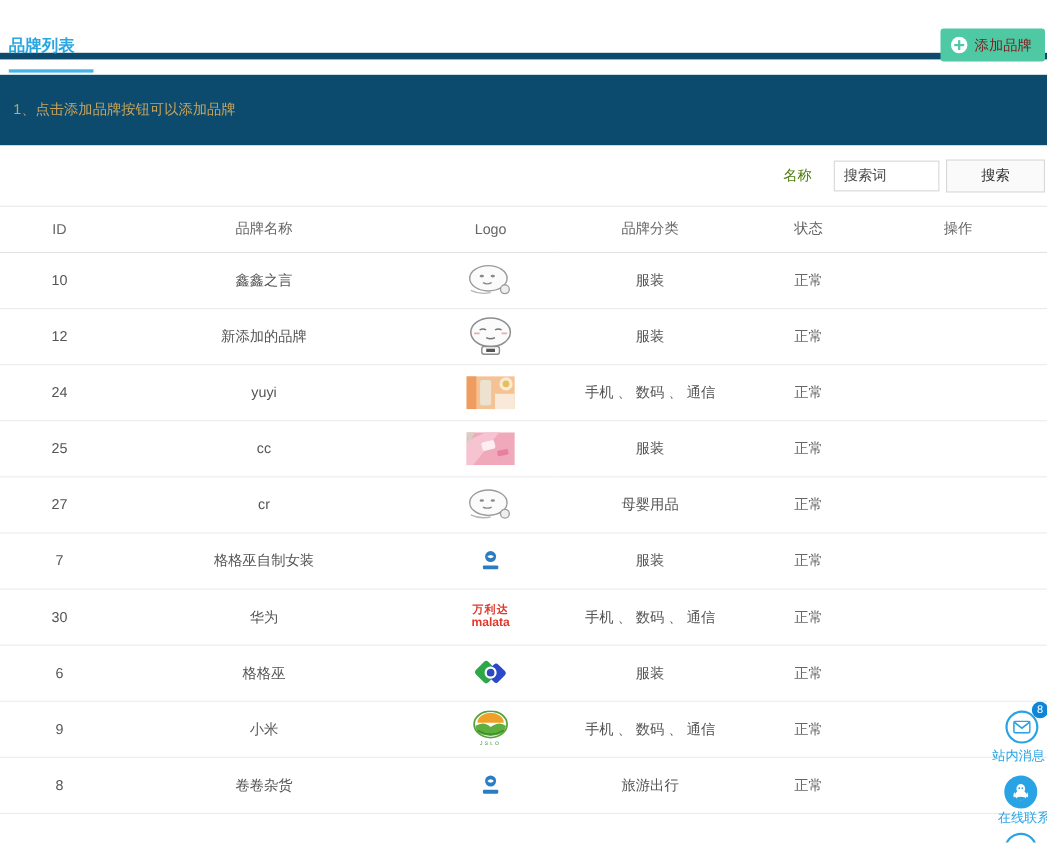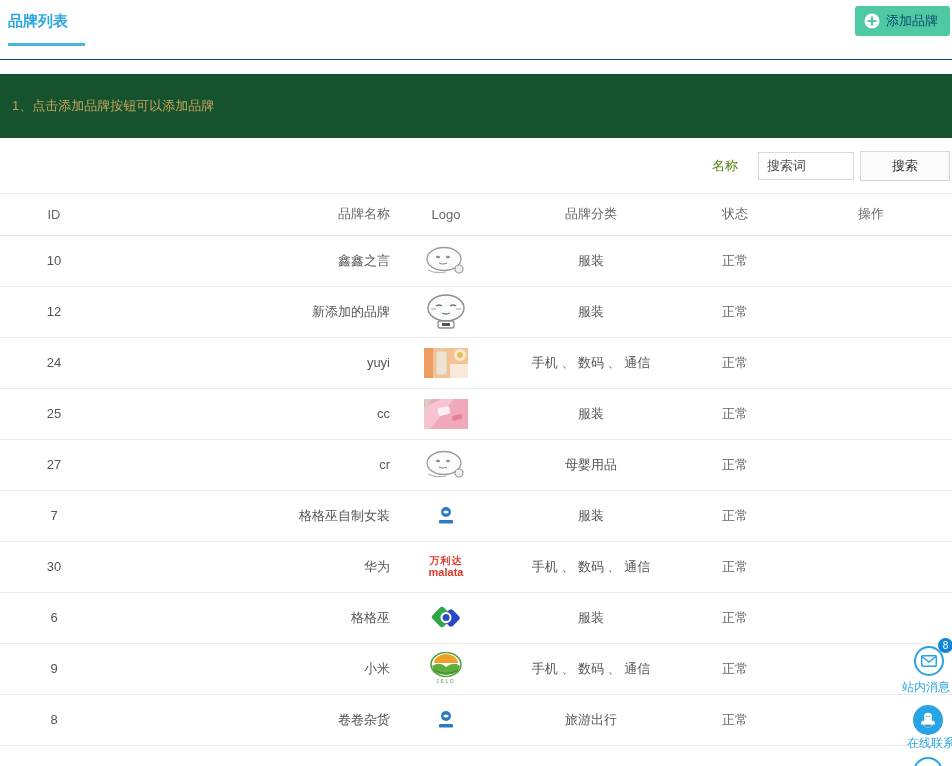--- a/index.html
+++ b/index.html
@@ -4,39 +4,39 @@
 <style>
   * { box-sizing: border-box; margin: 0; padding: 0; }
   html, body { width: 952px; height: 766px; overflow: hidden; }
   body {
     position: relative;
     background: #fff;
     font-family: "Liberation Sans", "DejaVu Sans", sans-serif;
     color: #555;
   }
   
-  .topbar { position: relative; height: 60px; border-bottom: 1px solid #0c4a6e; }
+  .topbar { position: relative; height: 34px; border-bottom: 6px solid #0c4a6e; margin-top: 20px; }
   .tab-active {
     position: absolute; left: 8px; top: 12px;
     font-size: 15px; font-weight: bold; color: #2aa7e1; cursor: pointer;
   }
   .tab-underline {
     position: absolute; left: 8px; top: 43px;
     width: 77px; height: 3px; background: #45b5e8;
   }
   .add-btn {
     position: absolute; right: 2px; top: 6px; height: 30px;
-    background: #4ec9a4; color: #0c4a6e; border: none; border-radius: 3px;
+    background: #4ec9a4; color: #7f1d1d; border: none; border-radius: 3px;
     font-size: 13px; font-family: inherit; padding: 0 12px 0 9px;
     display: flex; align-items: center; gap: 6px; cursor: pointer;
   }
   .add-btn svg { display: block; }
   
   .notice {
-    margin-top: 14px; background: #14532d;
+    margin-top: 14px; background: #0c4a6e;
     padding: 23px 12px; font-size: 13px; color: #c9a45b;
   }
   
   .search-bar {
     height: 56px; display: flex; align-items: center; justify-content: flex-end;
     border-bottom: 1px solid #e9e9e9; padding-right: 2px;
   }
   .search-label { color: #4d7c0f; font-size: 13px; margin-right: 20px; }
   .search-input {
     width: 96px; height: 28px; border: 1px solid #d8d8d8;
@@ -49,21 +49,21 @@
     font-size: 13px; color: #333; font-family: inherit; cursor: pointer;
   }
   
   table { width: 100%; border-collapse: collapse; table-layout: fixed; }
   col.c-id { width: 80px; } col.c-name { width: 310px; } col.c-logo { width: 112px; }
   col.c-cat { width: 178px; } col.c-status { width: 110px; }
   th {
     height: 41px; font-weight: normal; font-size: 13px; color: #666;
     border-bottom: 1px solid #e2e2e2; text-align: center;
   }
-  th.al, td.al { text-align: right; padding-left: 10px; }
+  th.al, td.al { text-align: center; padding-left: 10px; }
   th:first-child, td:first-child { padding-left: 28px; }
   td {
     height: 51px; border-bottom: 1px solid #ebebeb;
     font-size: 13px; color: #555; text-align: center; vertical-align: middle;
   }
   td.status { color: #666; margin-top: 40px; }
   .logo-host { display: inline-flex; align-items: center; justify-content: center; vertical-align: middle; }
   .malata { color: #e0382a; font-weight: bold; line-height: 1; }
   .malata .l1 { font-size: 10px; letter-spacing: 1px; }
   .malata .l2 { font-size: 11px; margin-top: 1px; }

